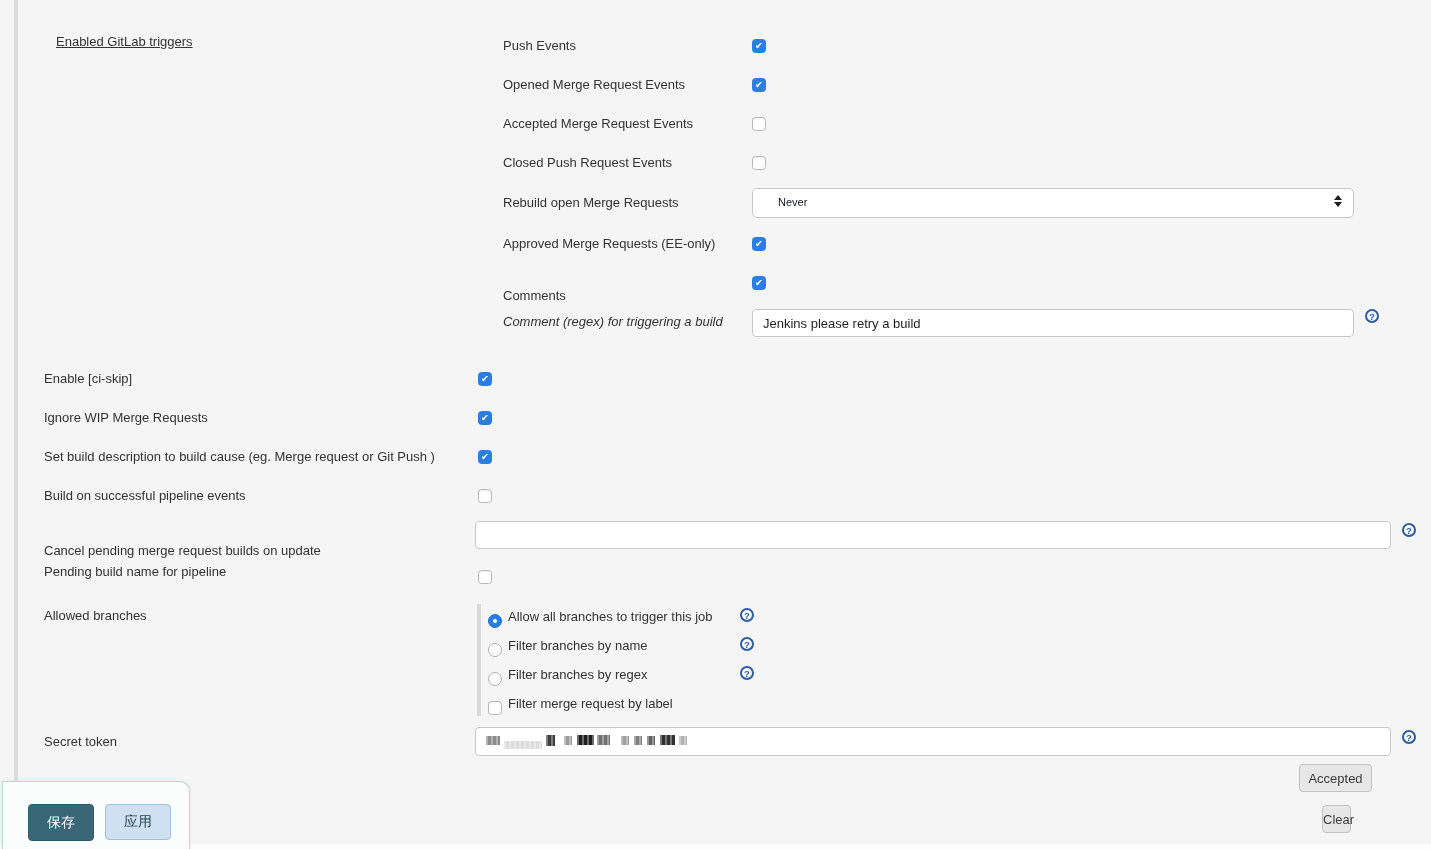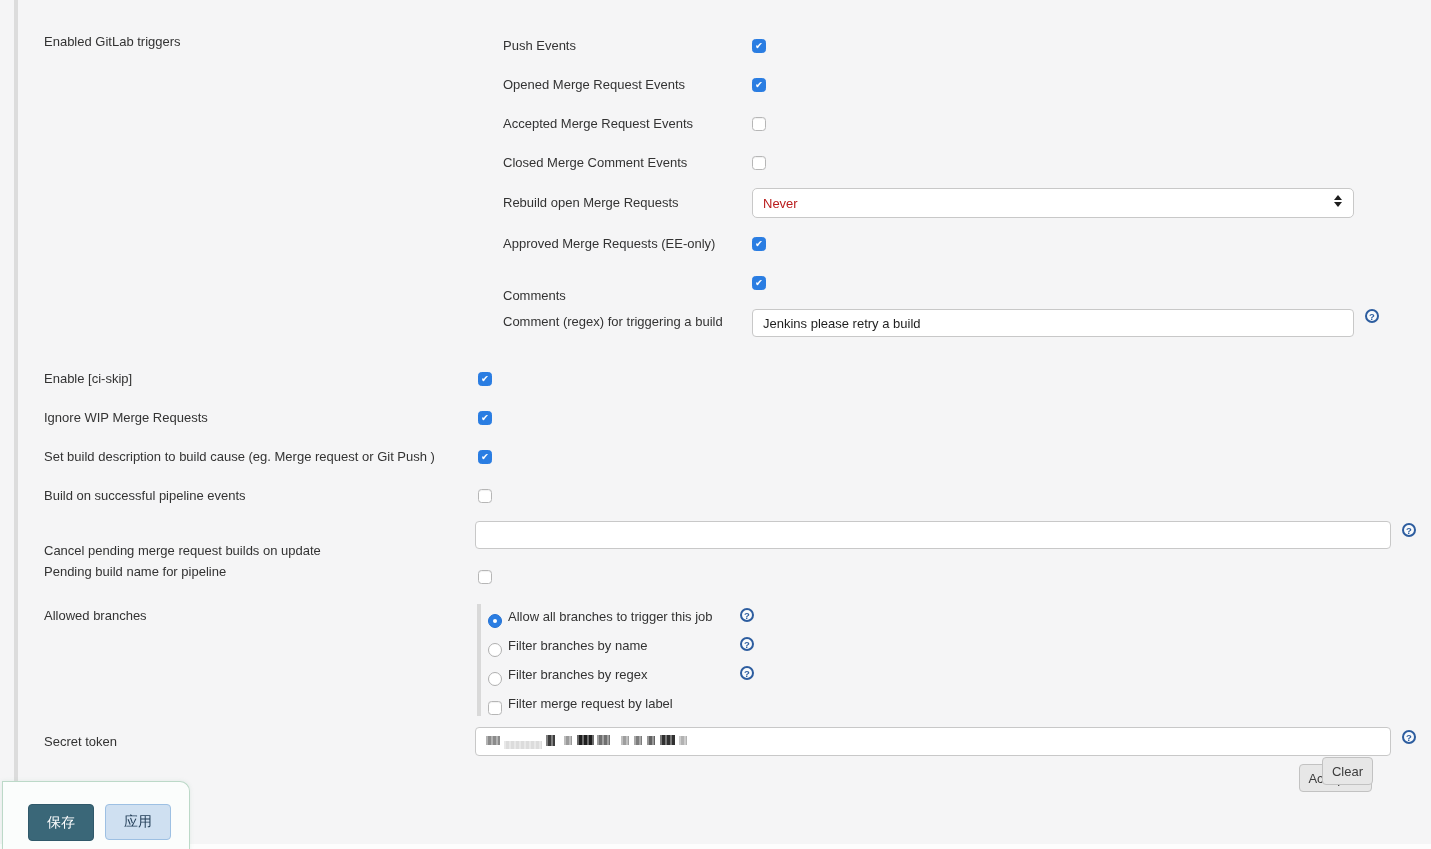--- a/index.html
+++ b/index.html
@@ -34,21 +34,21 @@
   .help { position:absolute; width:14px; height:14px; border-radius:50%; background:#f8fafc;
           border:2px solid #2d5d9f; cursor:pointer; }
   .help::after { content:"?"; position:absolute; left:0; top:0; width:100%; height:100%;
           color:#2d5d9f; font-weight:bold; font-size:9.5px; line-height:11px; text-align:center; }
 
   
   .tinput { position:absolute; background:#fff; border:1px solid #c8c8c8; border-radius:4px;
             font-family:inherit; font-size:13px; color:#1e1e1e; padding:0 10px; height:28px; }
   .selectbox { position:absolute; background:#fff; border:1px solid #c8c8c8; border-radius:5px;
             height:30px; cursor:pointer; }
-  .selectbox .val { position:absolute; left:10px; top:7px; font-size:13px; color:#b91c1c; }
+  .selectbox .val { position:absolute; left:25px; top:7px; font-size:11px; color:#0f172a; }
   .spin { position:absolute; right:11px; top:6px; display:flex; flex-direction:column; align-items:center; }
   .spin i { display:block; width:0; height:0; border-left:4px solid transparent; border-right:4px solid transparent; }
   .spin .up { border-bottom:5px solid #1e1e1e; margin-bottom:2px; }
   .spin .dn { border-top:5px solid #1e1e1e; }
 
   
   .rd { position:absolute; display:block;
         background-image:repeating-linear-gradient(90deg, rgba(255,255,255,.35) 0 2px, rgba(0,0,0,0) 2px 5px); }
 
   
@@ -70,50 +70,50 @@
   .bottom-strip { position:absolute; left:0; top:844px; width:1431px; height:5px; background:#fdfdfd; }
 </style>
 </head>
 <body>
 
 <div class="page">
 
 
   <div class="vbar"></div>
 
-  <span class="lbl" style="left:44px; top:34px;">Enabled GitLab triggers</span>
+  <span class="lbl" style="left:56px; top:34px;text-decoration:underline;">Enabled GitLab triggers</span>
 
   <span class="lbl" style="left:503px; top:38px;">Push Events</span>
   <span class="cb on" style="left:752px; top:39px;"></span>
 
   <span class="lbl" style="left:503px; top:77px;">Opened Merge Request Events</span>
   <span class="cb on" style="left:752px; top:78px;"></span>
 
   <span class="lbl" style="left:503px; top:116px;">Accepted Merge Request Events</span>
   <span class="cb" style="left:752px; top:117px;"></span>
 
-  <span class="lbl" style="left:503px; top:155px;">Closed Merge Comment Events</span>
+  <span class="lbl" style="left:503px; top:155px;">Closed Push Request Events</span>
   <span class="cb" style="left:752px; top:156px;"></span>
 
   <span class="lbl" style="left:503px; top:195px;">Rebuild open Merge Requests</span>
   <div class="selectbox" style="left:752px; top:188px; width:602px;">
     <span class="val">Never</span>
     <span class="spin">
         <i class="up"></i>
         <i class="dn"></i>
       </span>
   </div>
 
   <span class="lbl" style="left:503px; top:236px;">Approved Merge Requests (EE-only)</span>
   <span class="cb on" style="left:752px; top:237px;"></span>
 
   <span class="lbl" style="left:503px; top:288px;">Comments</span>
   <span class="cb on" style="left:752px; top:276px;"></span>
 
-  <span class="lbl" style="left:503px; top:314px;">Comment (regex) for triggering a build</span>
+  <span class="lbl" style="left:503px; top:314px;font-style:italic;">Comment (regex) for triggering a build</span>
   <input class="tinput" style="left: 752px; top: 309px; width: 602px;" value="Jenkins please retry a build">
   <span class="help" style="left:1365px; top:309px;"></span>
 
   <span class="lbl" style="left:44px; top:371px;">Enable [ci-skip]</span>
   <span class="cb on" style="left:478px; top:372px;"></span>
 
   <span class="lbl" style="left:44px; top:410px;">Ignore WIP Merge Requests</span>
   <span class="cb on" style="left:478px; top:411px;"></span>
 
   <span class="lbl" style="left:44px; top:449px;">Set build description to build cause (eg. Merge request or Git Push )</span>
@@ -157,21 +157,21 @@
     <span class="rd" style="left:121px; top:7px;  width:13px; height:10px; background-color:#6f6f6f;"></span>
     <span class="rd" style="left:145px; top:8px;  width:8px;  height:9px;  background-color:#9e9e9e;"></span>
     <span class="rd" style="left:158px; top:8px;  width:8px;  height:9px;  background-color:#7d7d7d;"></span>
     <span class="rd" style="left:171px; top:8px;  width:8px;  height:9px;  background-color:#626262;"></span>
     <span class="rd" style="left:184px; top:7px;  width:15px; height:10px; background-color:#303030;"></span>
     <span class="rd" style="left:203px; top:8px;  width:8px;  height:9px;  background-color:#b2b2b2;"></span>
   </div>
   <span class="help" style="left:1402px; top:730px;"></span>
 
   <button class="gbtn" style="left:1299px; top:764px; width:73px; height:28px;">Accepted</button>
-  <button class="gbtn" style="left:1322px; top:757px; width:51px; height:28px;">Clear</button>
+  <button class="gbtn" style="left:1322px; top:805px; width:29px; height:28px;">Clear</button>
 
   <div class="bottom-strip"></div>
 
   <div class="save-panel">
     <button class="btn-save">保存</button>
     <button class="btn-apply">应用</button>
   </div>
 
 </div>
 

